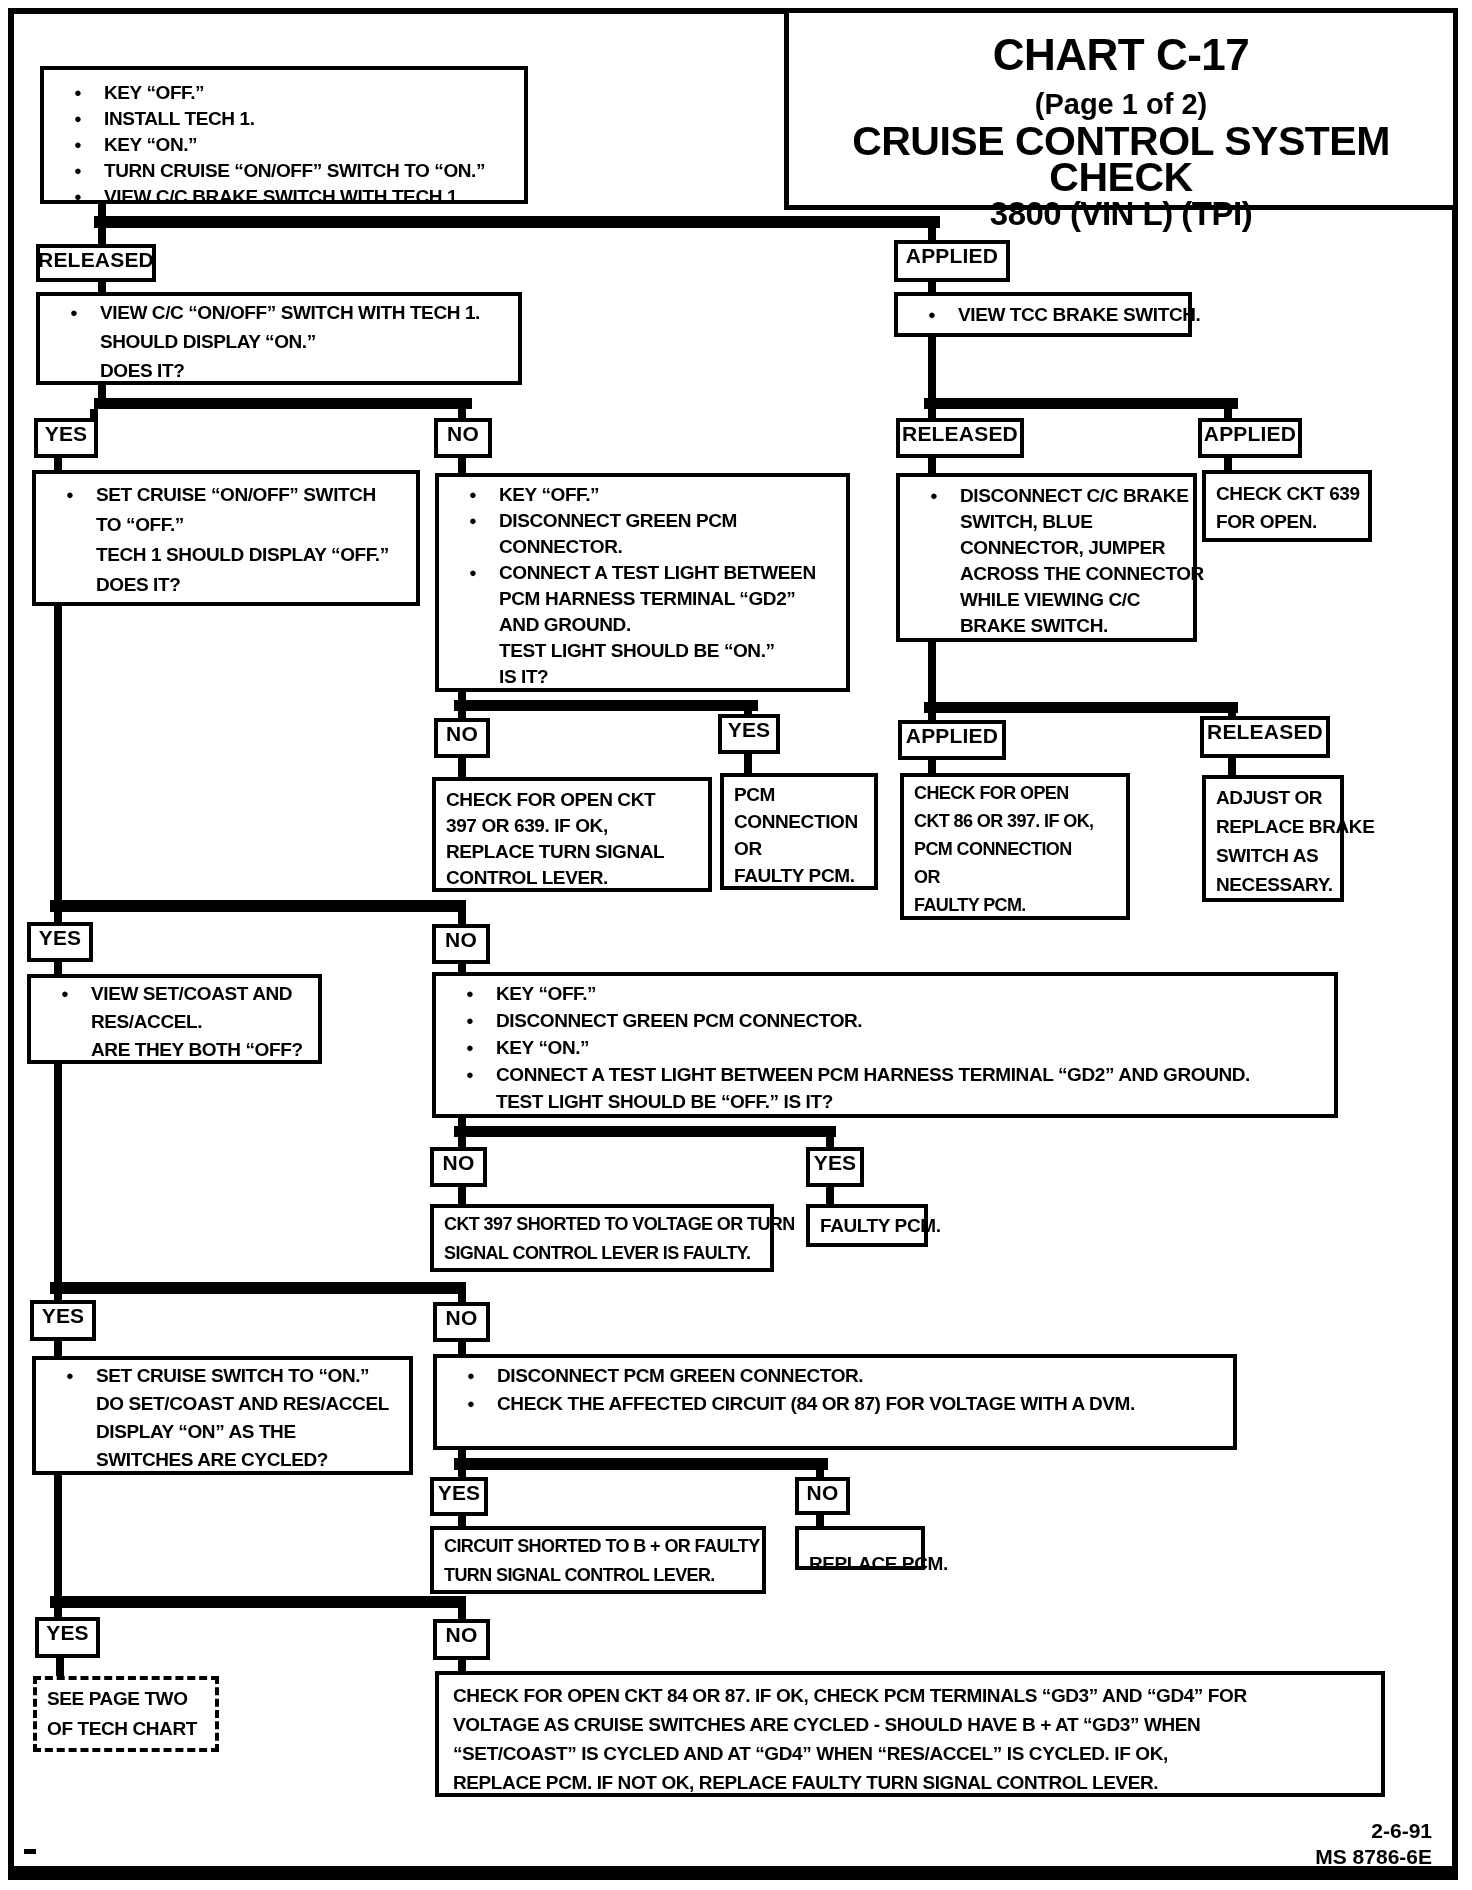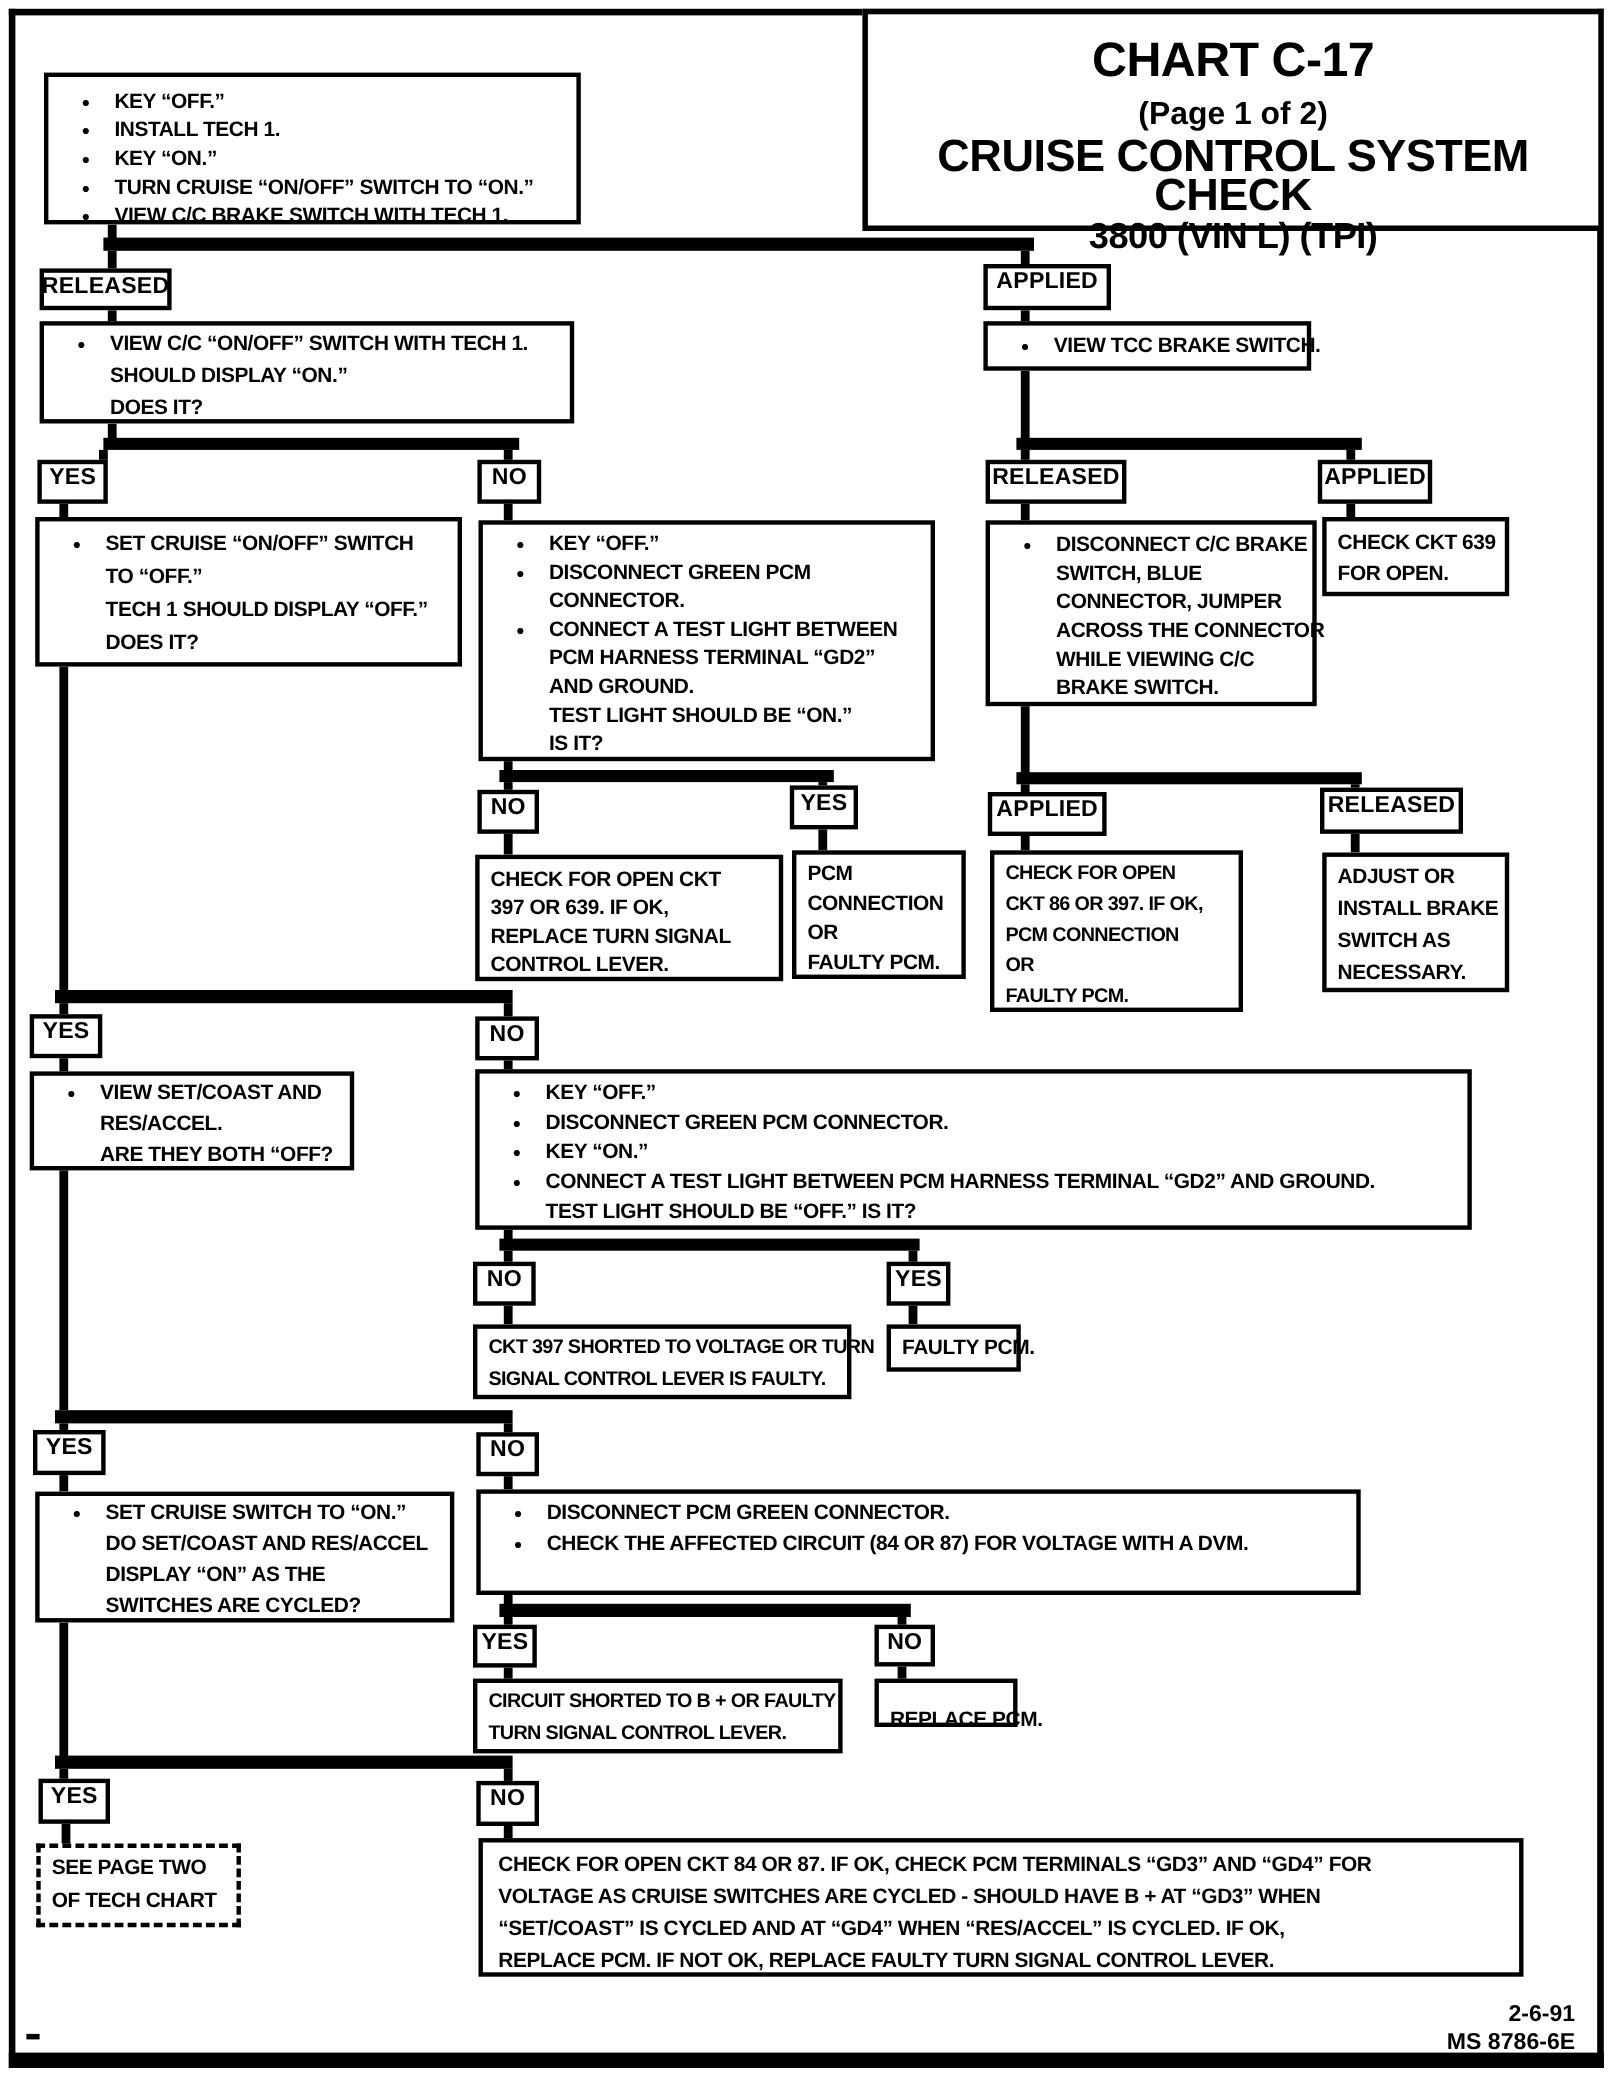--- a/index.html
+++ b/index.html
@@ -288,23 +288,23 @@
   </div>
 
   <div class="box plain lh28 t18" style="left:900px;top:773px;width:230px;height:147px;padding-top:2px;">
     <div>CHECK FOR OPEN</div>
     <div>CKT 86 OR 397.  IF OK,</div>
     <div>PCM CONNECTION</div>
     <div>OR</div>
     <div>FAULTY PCM.</div>
   </div>
 
-  <div class="box plain lh29" style="left:1202px;top:775px;width:170px;height:127px;padding-top:4px;">
+  <div class="box plain lh29" style="left:1202px;top:775px;width:142px;height:127px;padding-top:4px;">
     <div>ADJUST OR</div>
-    <div>INSTALL BRAKE</div>
+    <div>REPLACE BRAKE</div>
     <div>SWITCH AS</div>
     <div>NECESSARY.</div>
   </div>
 
   <div class="lab" style="left:27px;top:922px;width:66px;height:40px;">
       <span>YES</span>
     </div>
   <div class="lab" style="left:432px;top:924px;width:58px;height:40px;">
       <span>NO</span>
     </div>

